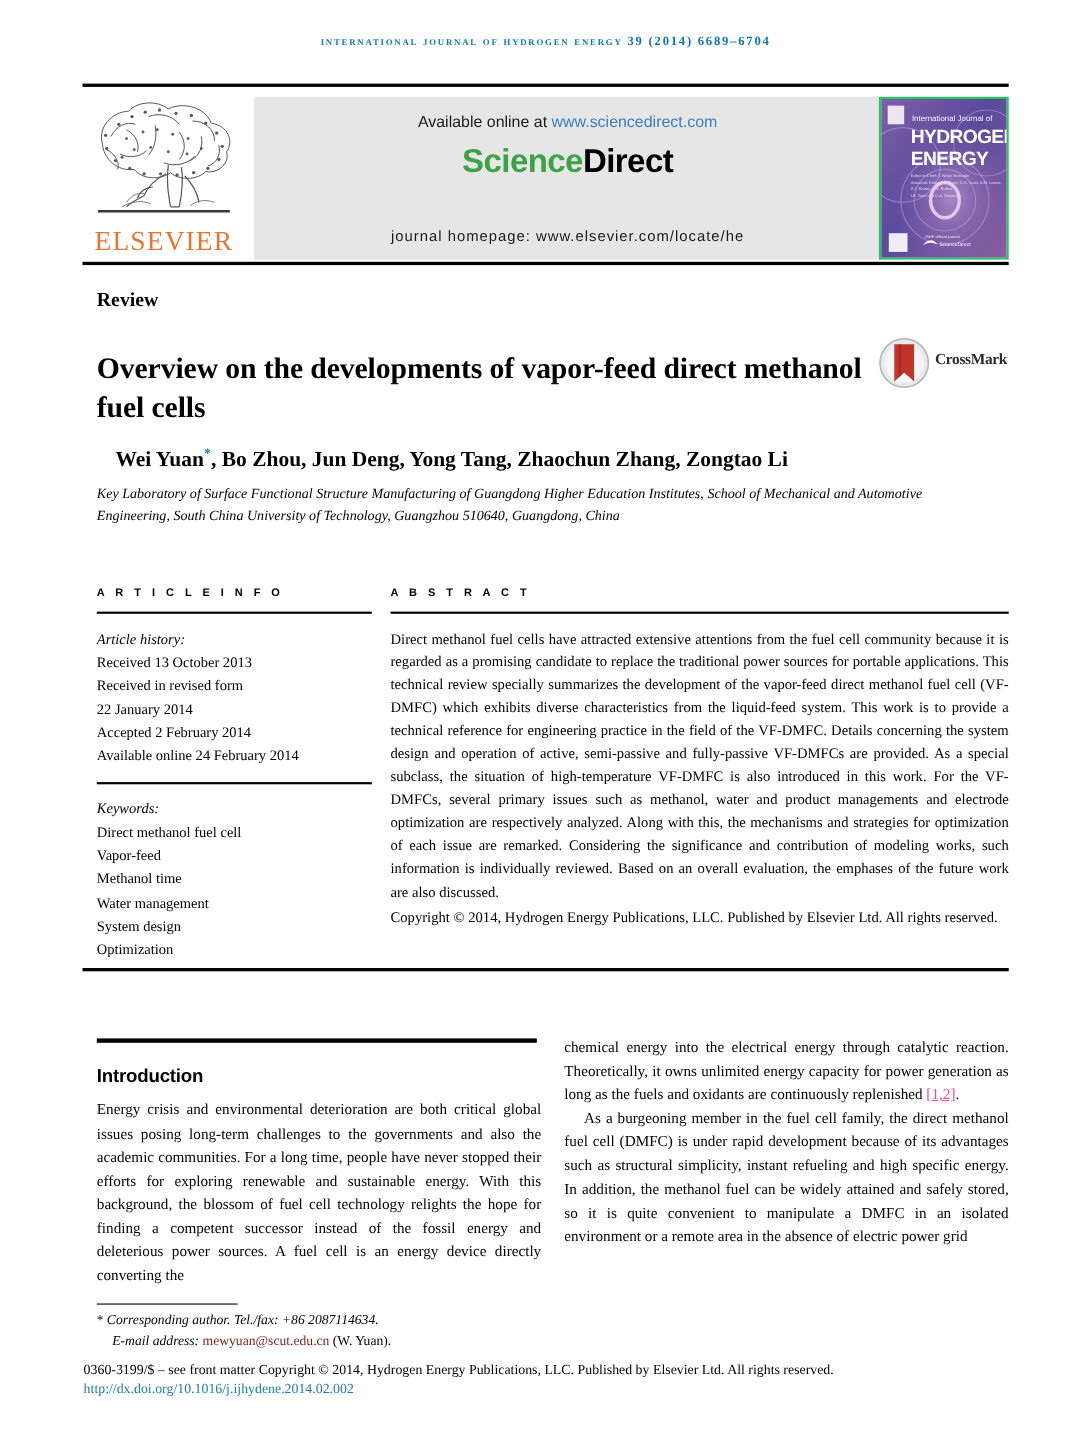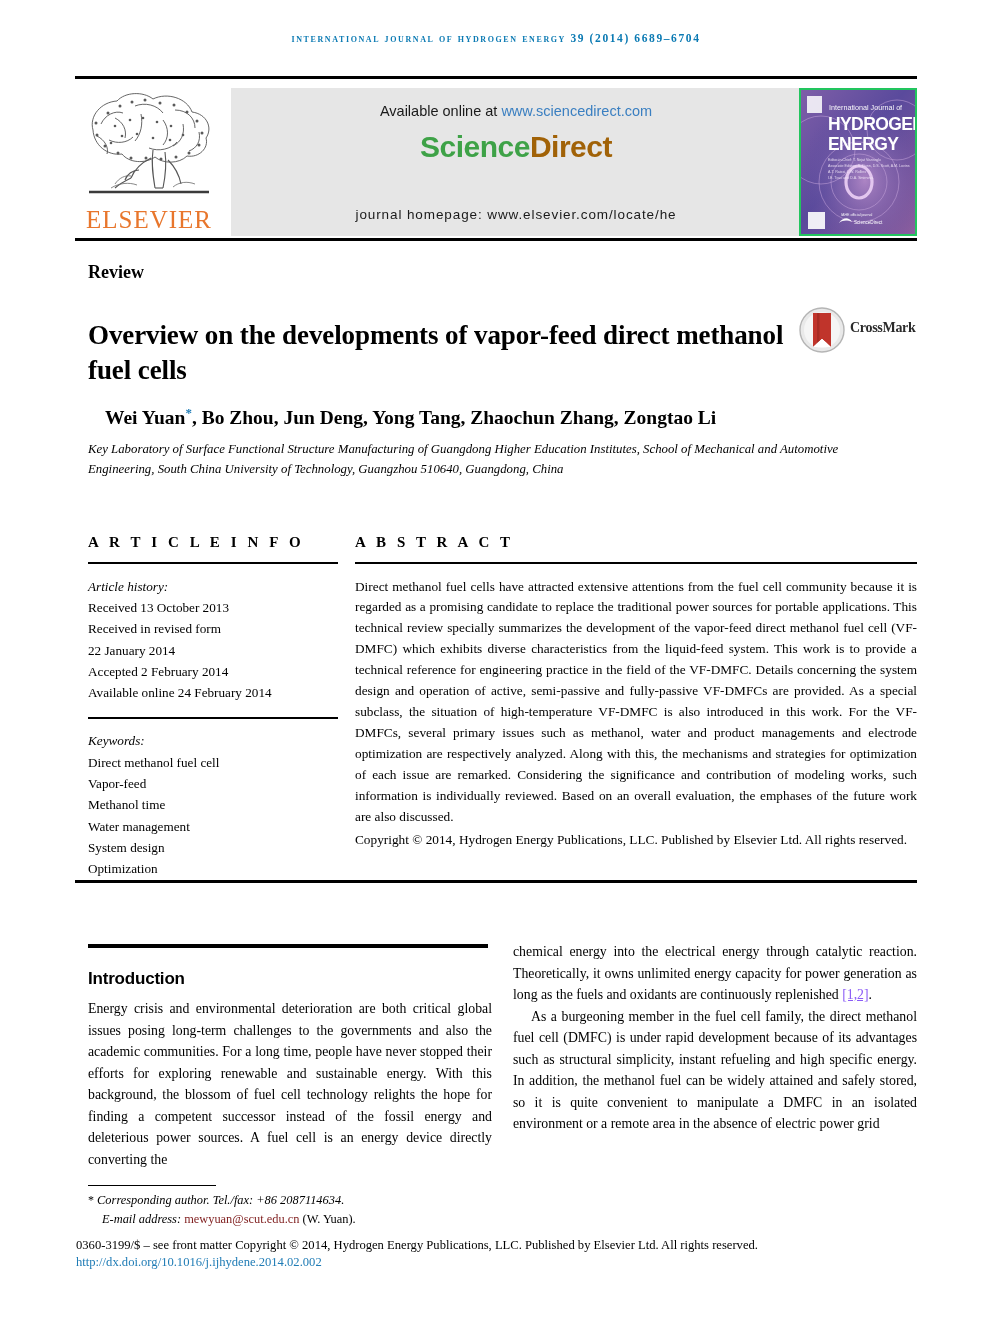--- a/index.html
+++ b/index.html
@@ -96,21 +96,21 @@
     top: 42px;
     left: 0;
     width: 570px;
     text-align: center;
     font-family: "Liberation Sans", sans-serif;
     font-size: 30px;
     font-weight: bold;
     color: #3EA247;
     letter-spacing: -0.5px;
   }
-  .sd-logo .dir { color: #a16207; }
+  .sd-logo .dir { color: #000000; }
   .sd-homepage {
     position: absolute;
     bottom: 14px;
     left: 0;
     width: 570px;
     text-align: center;
     font-family: "Liberation Sans", sans-serif;
     font-size: 13.5px;
     letter-spacing: 0.9px;
     color: #1a1a1a;
@@ -192,22 +192,22 @@
     top: 534px;
     width: 250px;
   }
   .col-abs {
     position: absolute;
     left: 355px;
     top: 534px;
     width: 562px;
   }
   .sec-label {
-    font-family: Liberation Serif, serif;
-    font-size: 15px;
+    font-family: Liberation Sans, sans-serif;
+    font-size: 10px;
     font-weight: bold;
     letter-spacing: 3.6px;
   }
   .hr-thin {
     height: 1.5px;
     background: #000;
     margin-top: 11px;
   }
   .hr-thin-abs {
     height: 1.5px;
@@ -282,21 +282,21 @@
     left: 513px;
     top: 941px;
     width: 404px;
     font-family: "Liberation Serif", serif;
     font-size: 13.8px;
     line-height: 1.56;
     text-align: justify;
   }
   .body-col-right p { margin: 0; }
   .body-col-right p.indent { text-indent: 18px; }
-  .ref-link { color: #8b5cf6; }
+  .ref-link { color: #ec4899; }
 
   
   .foot-rule {
     position: absolute;
     left: 88px;
     top: 1185px;
     width: 128px;
     height: 1px;
     background: #000;
   }

